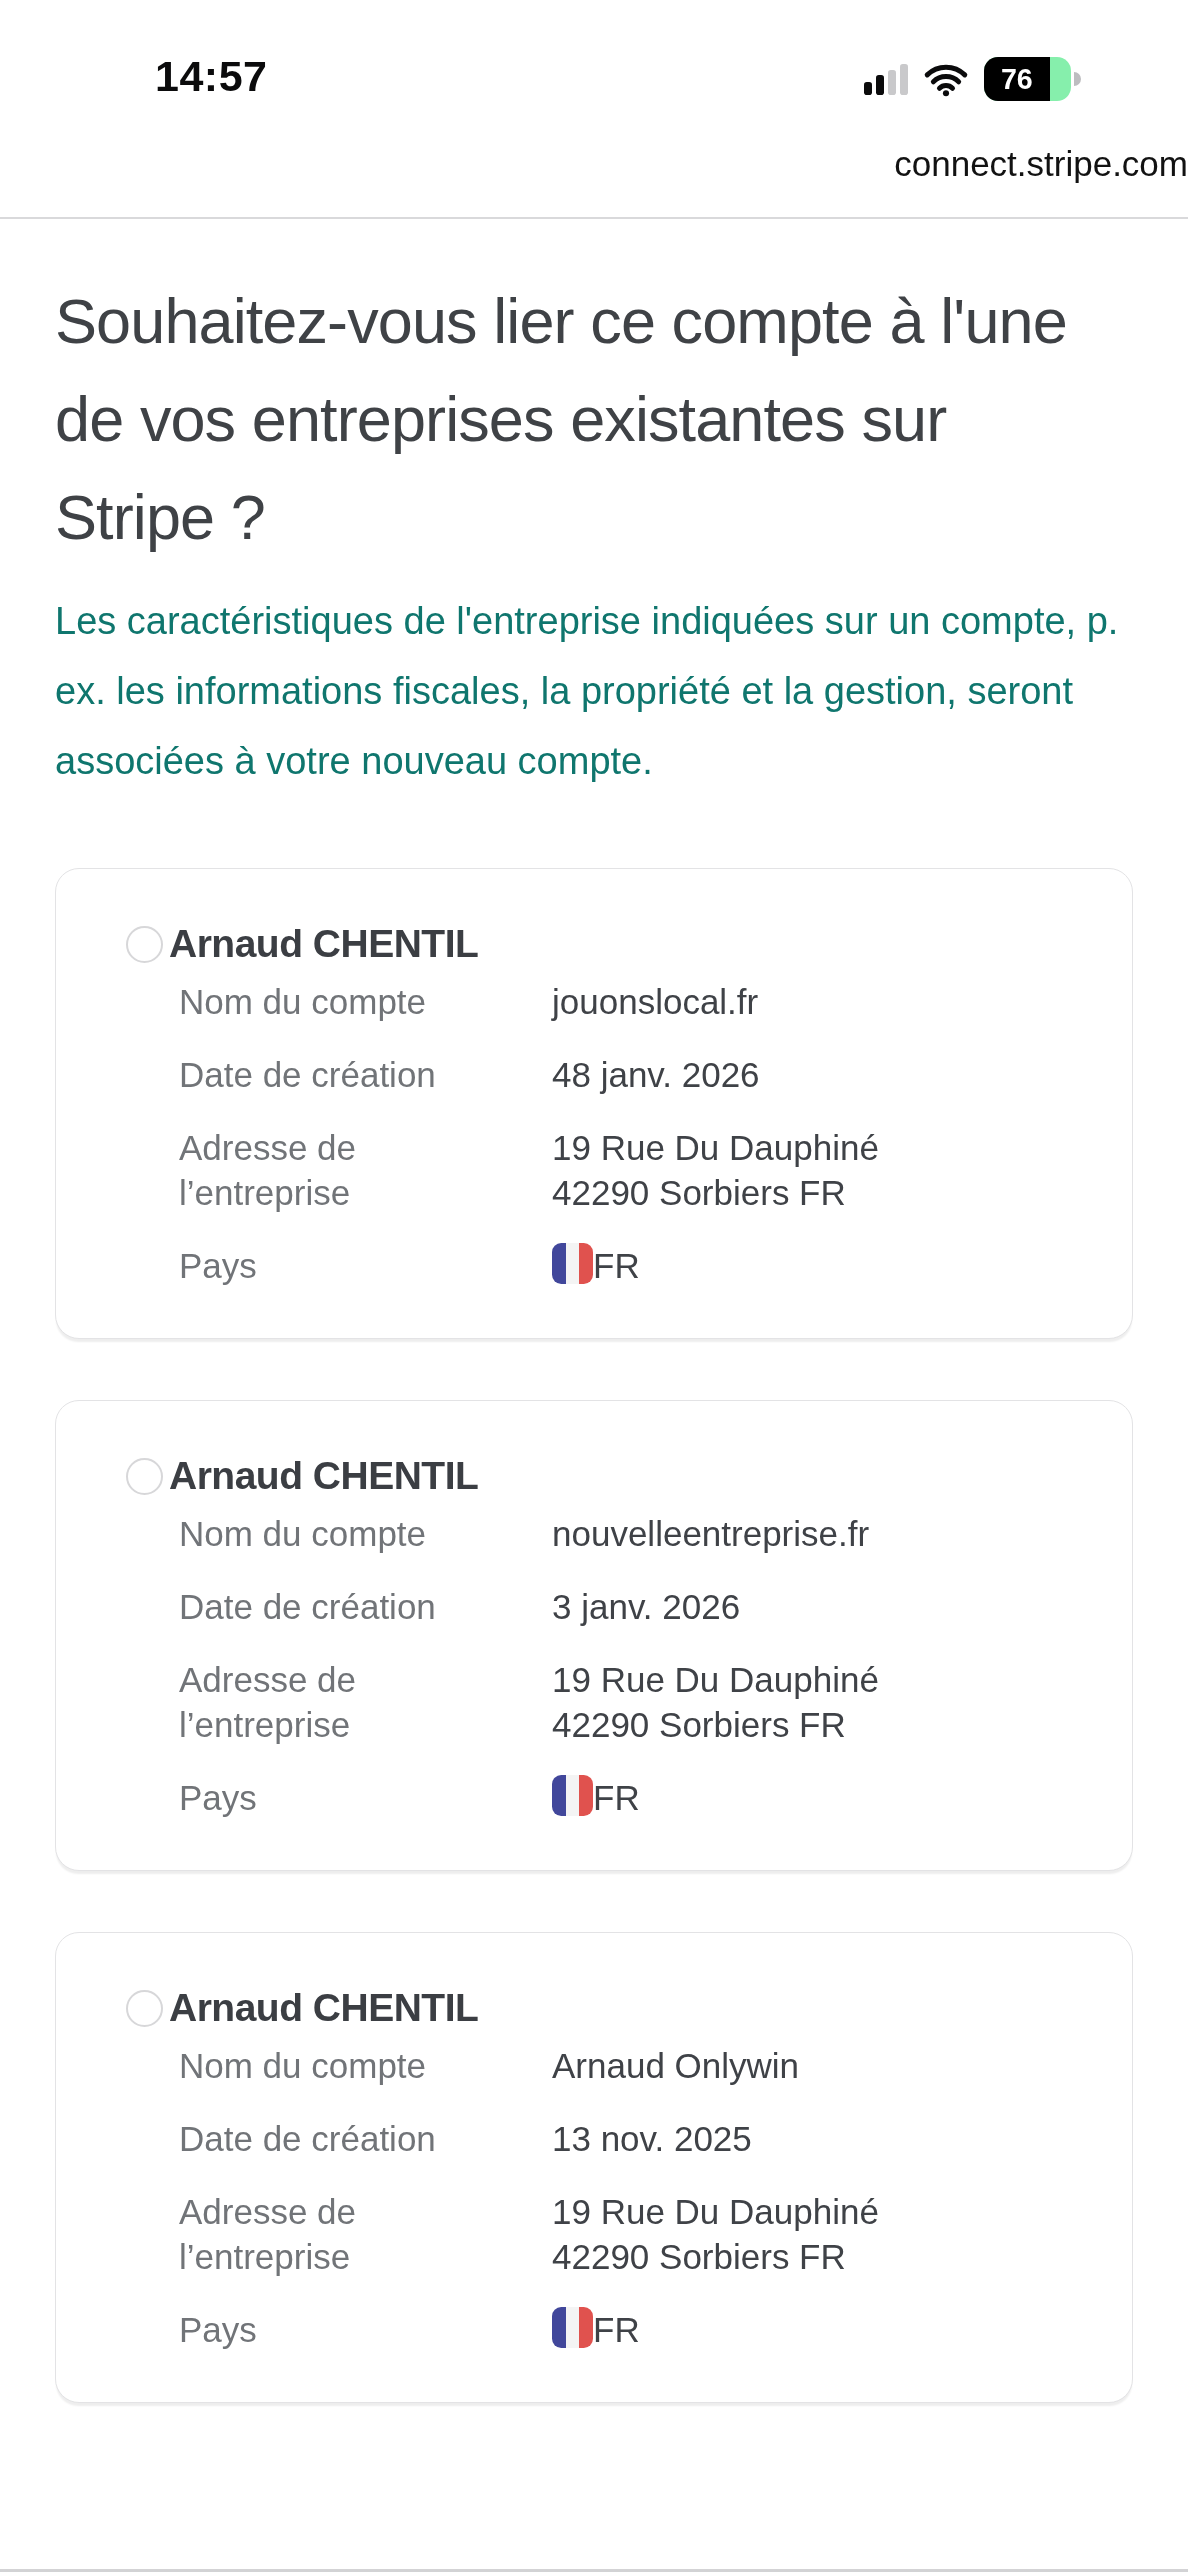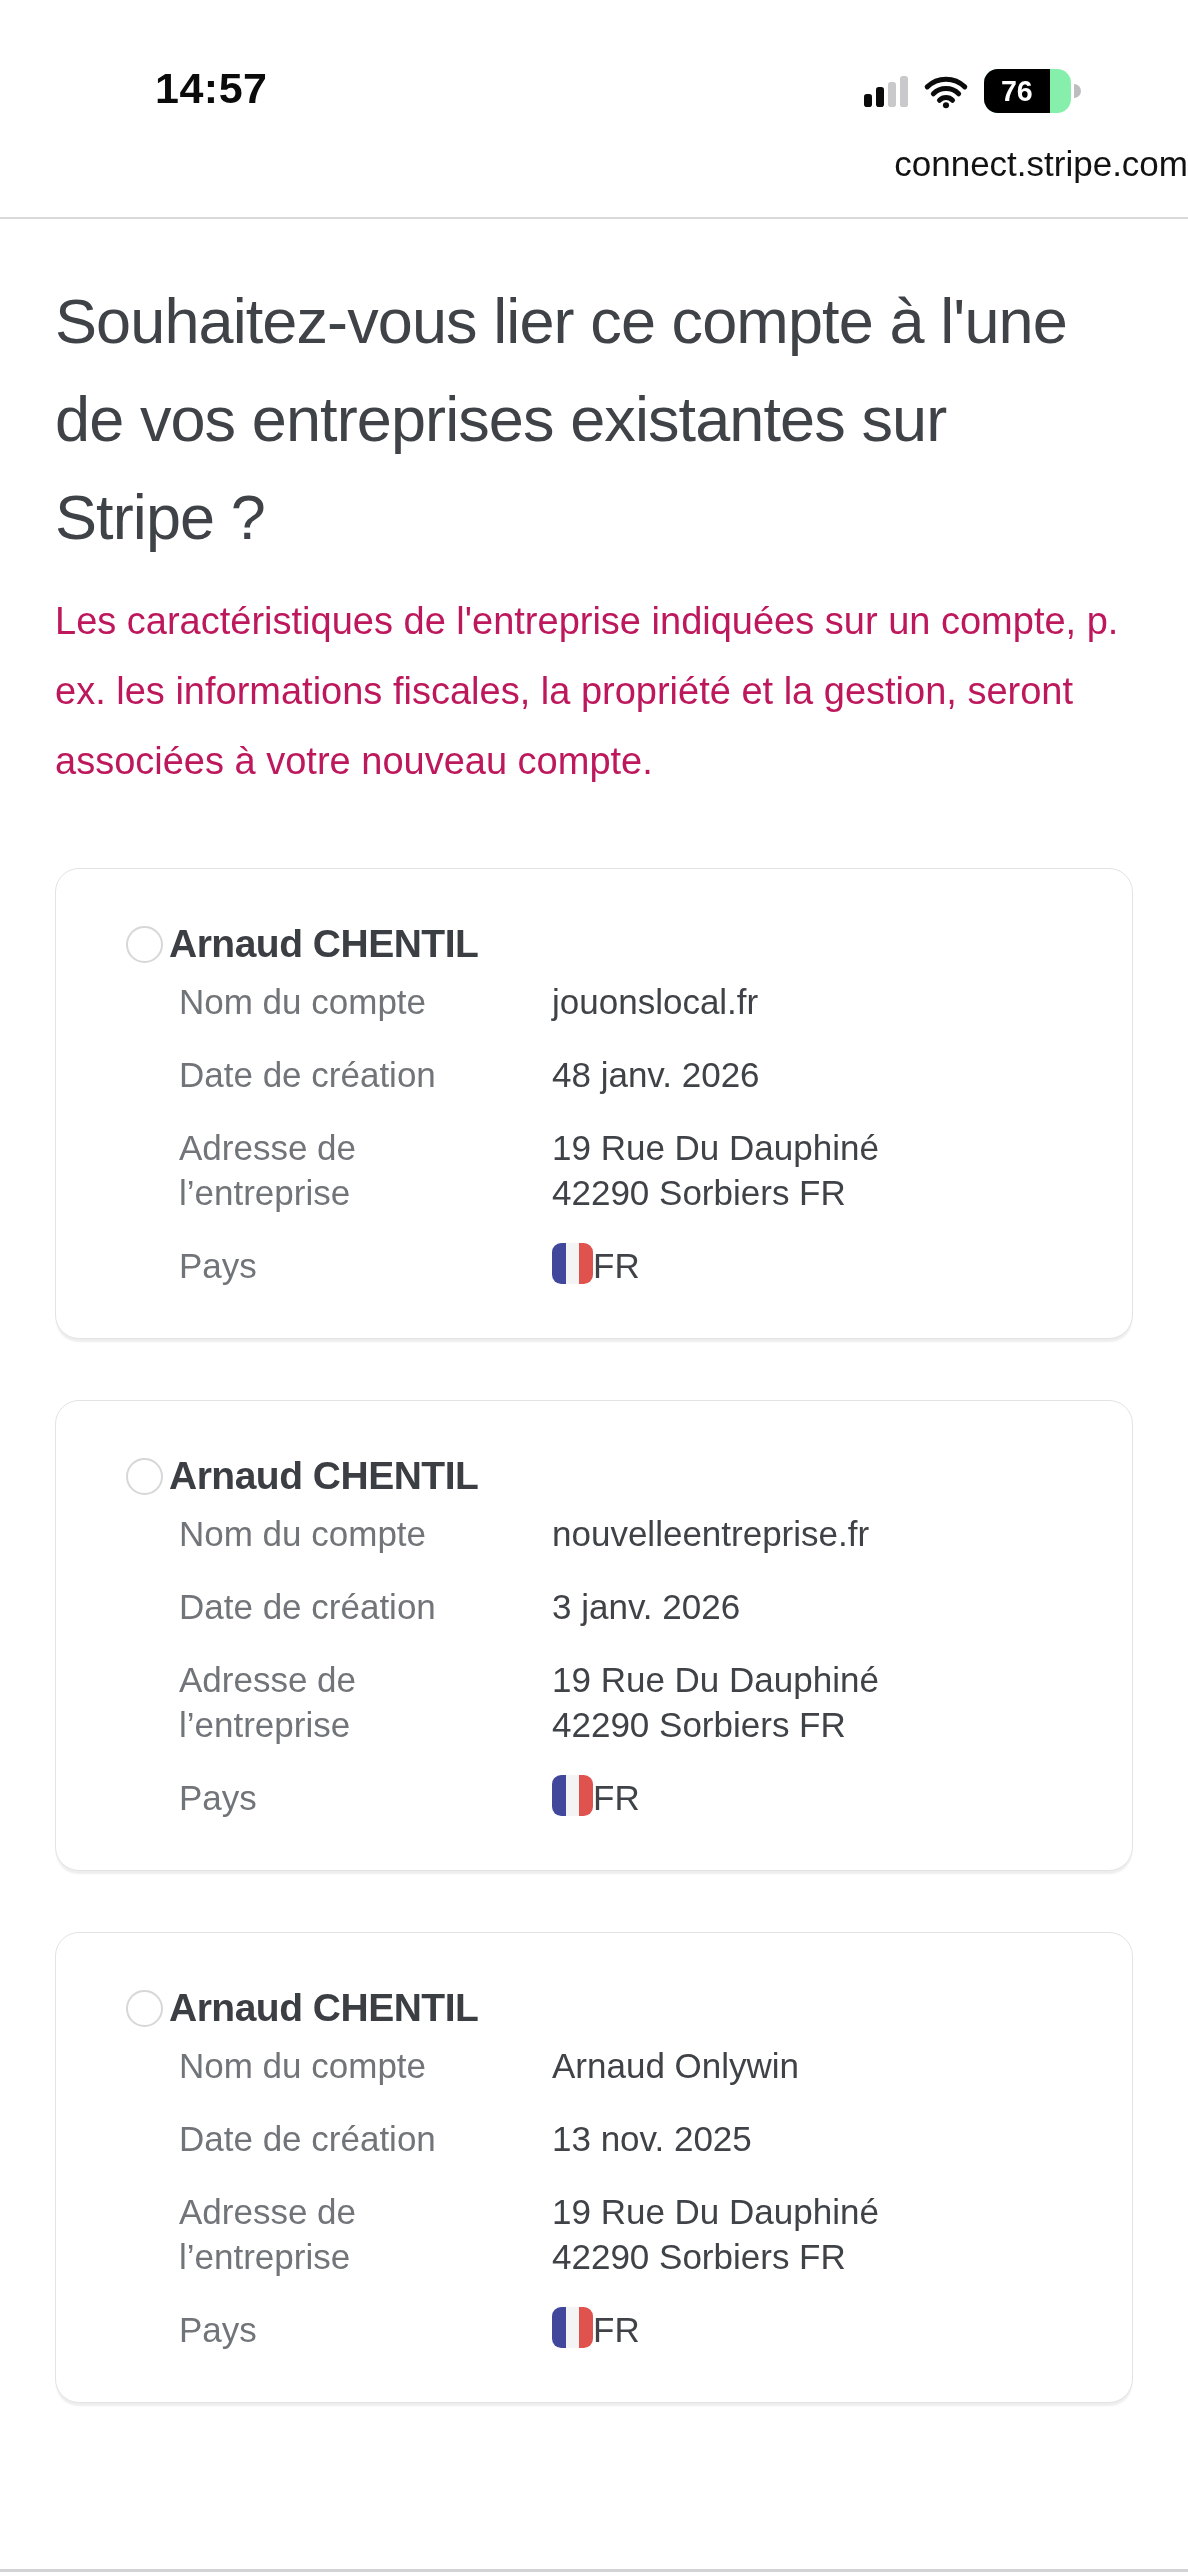--- a/index.html
+++ b/index.html
@@ -1,21 +1,21 @@
 <!DOCTYPE html>
 <html lang="fr" style="font-size:14.7px"><head>
 <meta charset="utf-8">
 <style>
   * { margin:0; padding:0; box-sizing:border-box; }
   html,body { width:1188px; height:2576px; background:#ffffff; overflow:hidden;
     font-family:"Liberation Sans","DejaVu Sans",sans-serif; }
   .screen { position:relative; width:1188px; height:2576px; background:#fff; }
 
   
-  .status-bar { position:absolute; top:12px; left:0; width:100%; height:122px; }
+  .status-bar { position:absolute; top:0; left:0; width:100%; height:122px; }
   .status-time { position:absolute; left:155px; top:52px; font-size:43px; font-weight:700;
     color:#0b0b0c; letter-spacing:0.5px; }
   .status-right { position:absolute; right:107px; top:57px; display:flex; align-items:center; gap:14.7px; }
   .sig { display:flex; align-items:flex-end; gap:3.7px; height:31px; }
   .sig i { display:block; width:8.3px; border-radius:2.8px; }
   .sig .b1 { height:13px; background:#0b0b0c; }
   .sig .b2 { height:19.3px; background:#0b0b0c; }
   .sig .b3 { height:25px; background:#c9c9cb; }
   .sig .b4 { height:31px; background:#c9c9cb; }
   .wifi svg { display:block; }
@@ -29,21 +29,21 @@
 
   
   .url-bar { position:absolute; top:144px; left:0; width:100%; text-align:right;padding-left:16px; }
   .url-text { font-size:35px; color:#121212; }
   .top-divider { position:absolute; top:217px; left:0; width:100%; height:1.8px; background:#d9d9db; }
 
   
   .content { position:absolute; top:219px; left:0; width:100%; padding:0 55px; }
   .page-title { margin-top:53px; font-size:63px; line-height:98px; font-weight:400;
     color:#3f4246; letter-spacing:-0.9px; max-width:1013px; }
-  .page-desc { margin-top:20px; font-size:38px; line-height:70px; color:#be185d; max-width:1069px; }
+  .page-desc { margin-top:20px; font-size:38px; line-height:70px; color:#0f766e; max-width:1069px; }
 
   .card-list { margin-top:72px; }
   .card { border:1.8px solid #e3e3e5; border-radius:24px; background:#fff;
     box-shadow:0 4.6px 1.8px -1.8px rgba(0,0,0,.07);
     padding:53px 37px 50px 70px; margin-bottom:61px; cursor:pointer; }
   .card:last-child { margin-bottom:0; }
   .card-header { display:flex; align-items:center; gap:6px; margin-bottom:13px;text-align:center; }
   .radio { flex:0 0 auto; width:37px; height:37px; border:2.8px solid #d7d7d9; border-radius:50%;
     background:#fff; }
   .card-title { font-size:39px; font-weight:700; color:#3b3e43; letter-spacing:-0.5px; }

